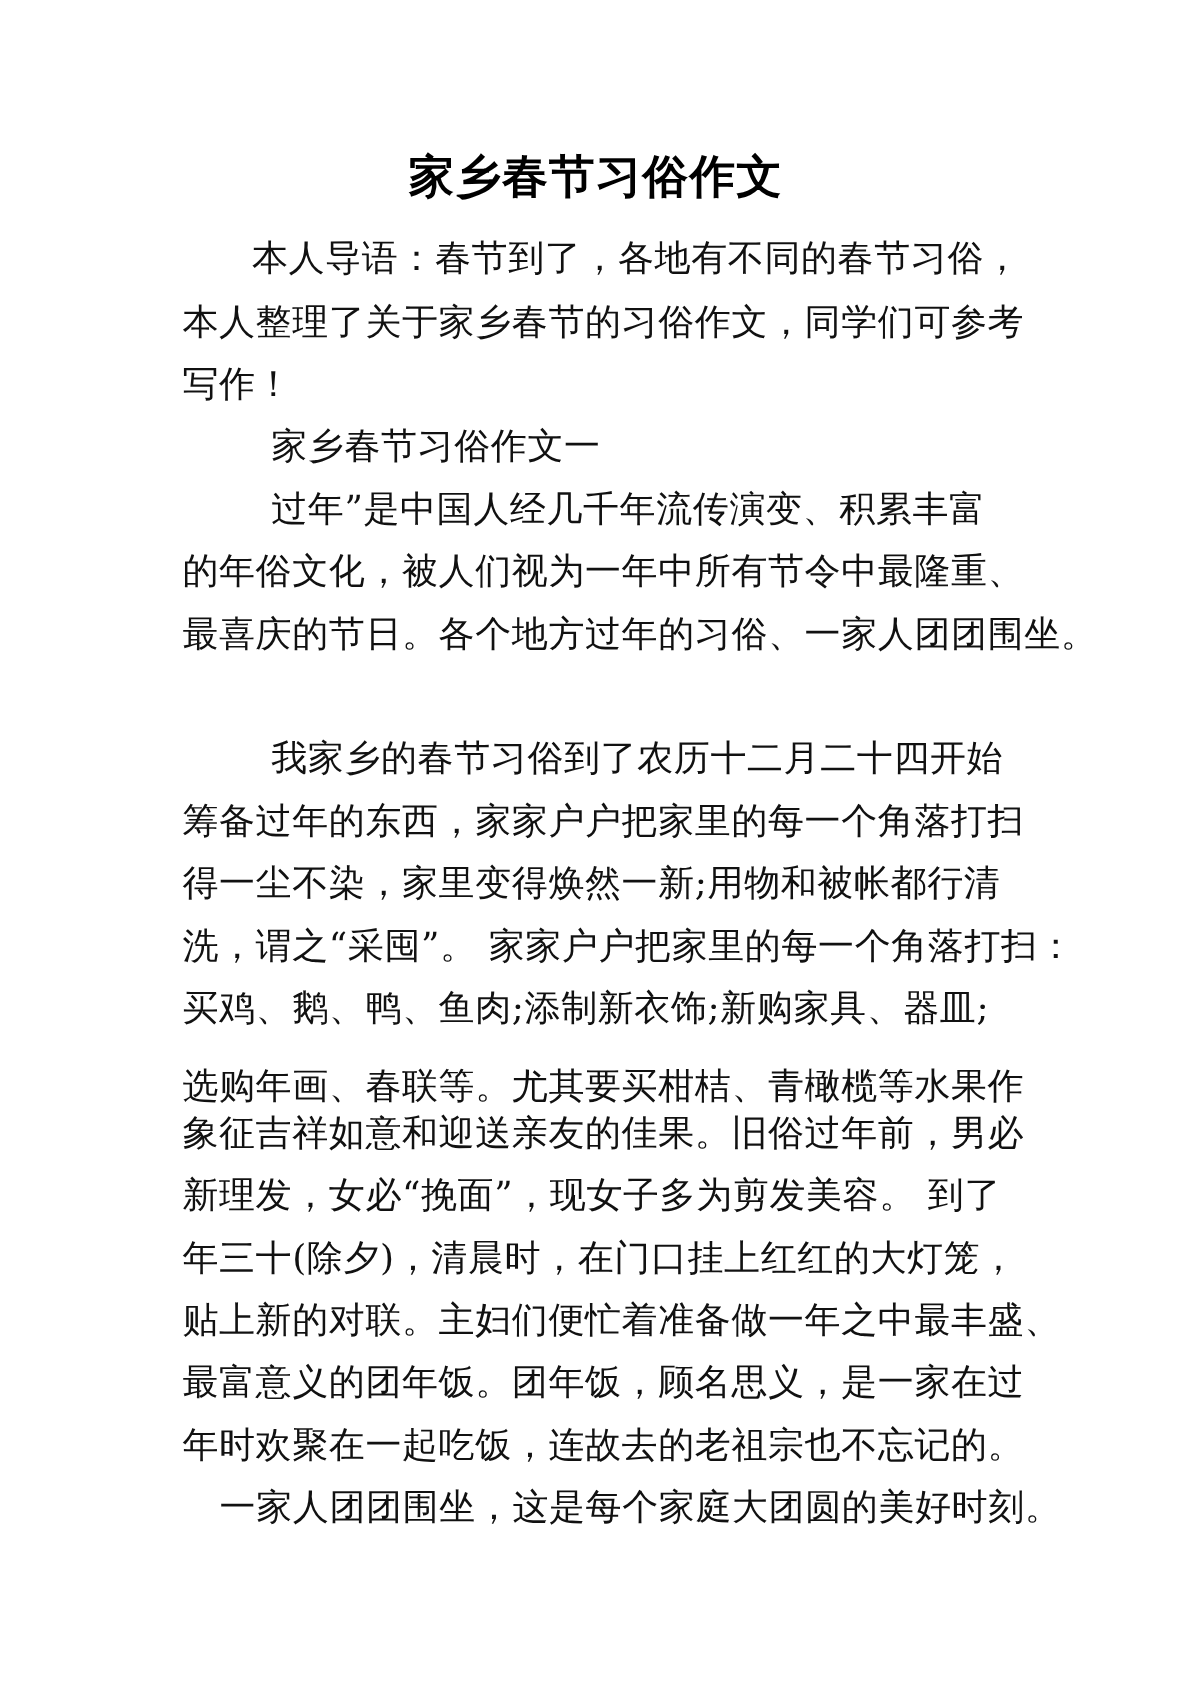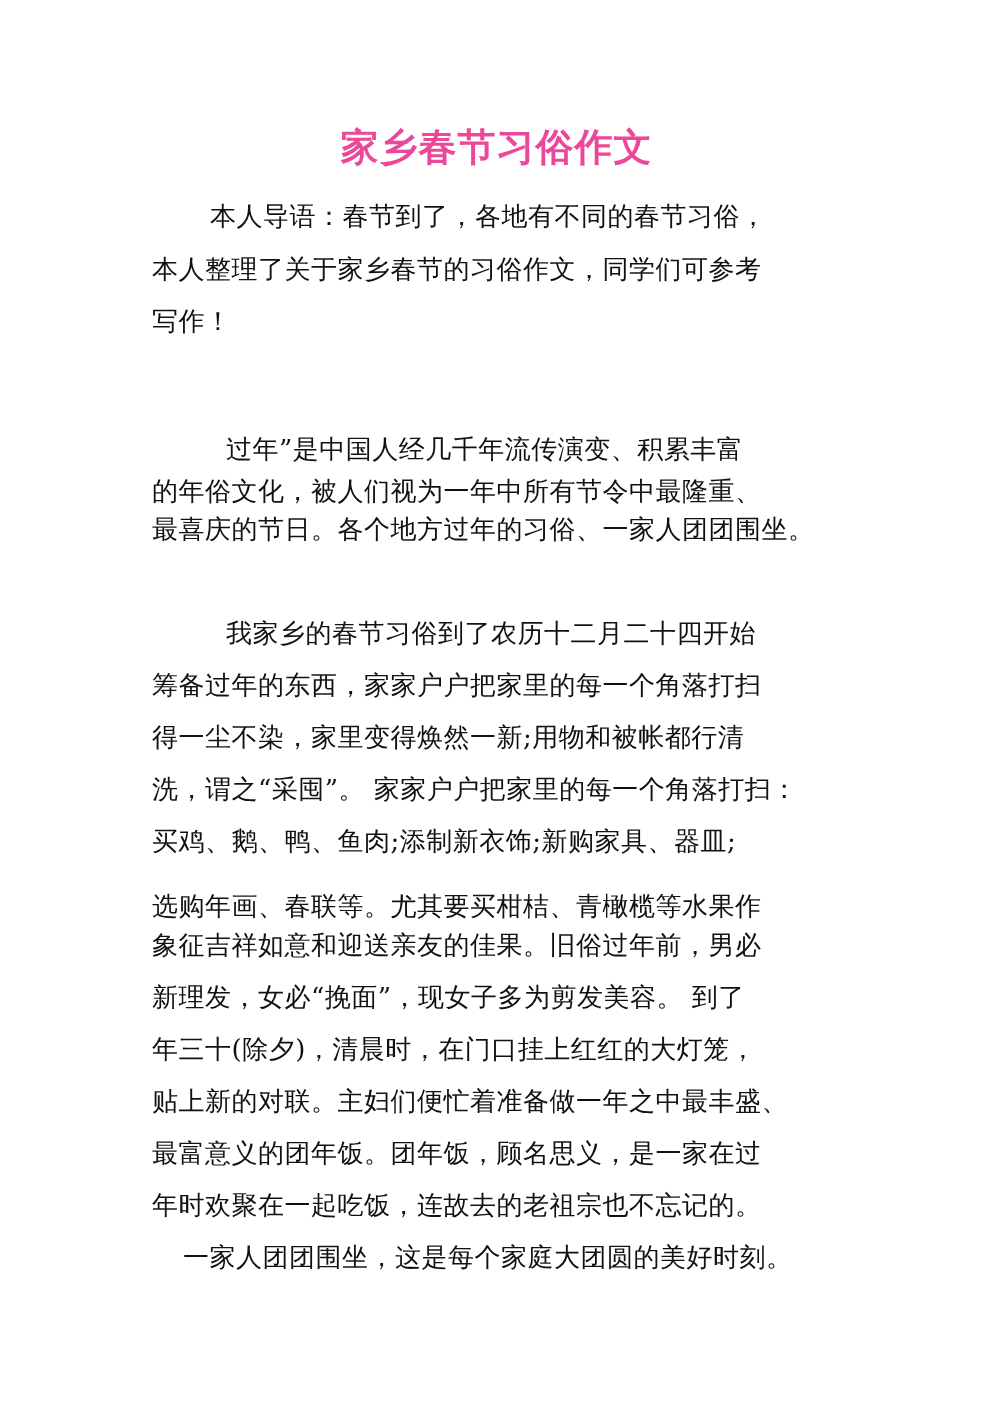--- a/index.html
+++ b/index.html
@@ -27,50 +27,51 @@
       position: absolute;
       left: 0;
       width: 993px;
       top: 122px;
       text-align: center;
       font-family: "DejaVu Sans", "Liberation Sans", sans-serif;
       font-weight: bold;
       font-size: 38px;
       line-height: 50px;
       letter-spacing: 1px;
-      color: #ec4899;
+      color: #000000;
     }
     .line {
       position: absolute;
       left: 152px;
       white-space: nowrap;
-      font-size: 26px;
+      font-size: 30px;
       line-height: 40px;
       letter-spacing: 0.5px;
       color: #111111;
     }
     .indent1 { left: 210px; }
     .indent2 { left: 226px; }
   </style>
 </head>
 <body>
 
 <div class="page">
   <div class="title">家乡春节习俗作文</div>
 
   <div>
     <div class="line indent1" style="top:196px;">本人导语：春节到了，各地有不同的春节习俗，</div>
     <div class="line" style="top:249px;">本人整理了关于家乡春节的习俗作文，同学们可参考</div>
     <div class="line" style="top:301px;">写作！</div>
   </div>
 
+  <div class="line indent2" style="top:353px;">家乡春节习俗作文一</div>
 
   <div>
-    <div class="line indent2" style="top:429px;text-align:center;">过年”是中国人经几千年流传演变、积累丰富</div>
-    <div class="line" style="top:471px;">的年俗文化，被人们视为一年中所有节令中最隆重、</div>
+    <div class="line indent2" style="top:405px;text-align:center;">过年”是中国人经几千年流传演变、积累丰富</div>
+    <div class="line" style="top:457px;">的年俗文化，被人们视为一年中所有节令中最隆重、</div>
     <div class="line" style="top:509px;">最喜庆的节日。各个地方过年的习俗、一家人团团围坐。</div>
   </div>
 
   <div>
     <div class="line indent2" style="top:613px;">我家乡的春节习俗到了农历十二月二十四开始</div>
     <div class="line" style="top:665px;">筹备过年的东西，家家户户把家里的每一个角落打扫</div>
     <div class="line" style="top:717px;">得一尘不染，家里变得焕然一新;用物和被帐都行清</div>
     <div class="line" style="top:769px;">洗，谓之“采囤”。 家家户户把家里的每一个角落打扫：</div>
     <div class="line" style="top:821px;">买鸡、鹅、鸭、鱼肉;添制新衣饰;新购家具、器皿;</div>
     <div class="line" style="top:886px;">选购年画、春联等。尤其要买柑桔、青橄榄等水果作</div>

